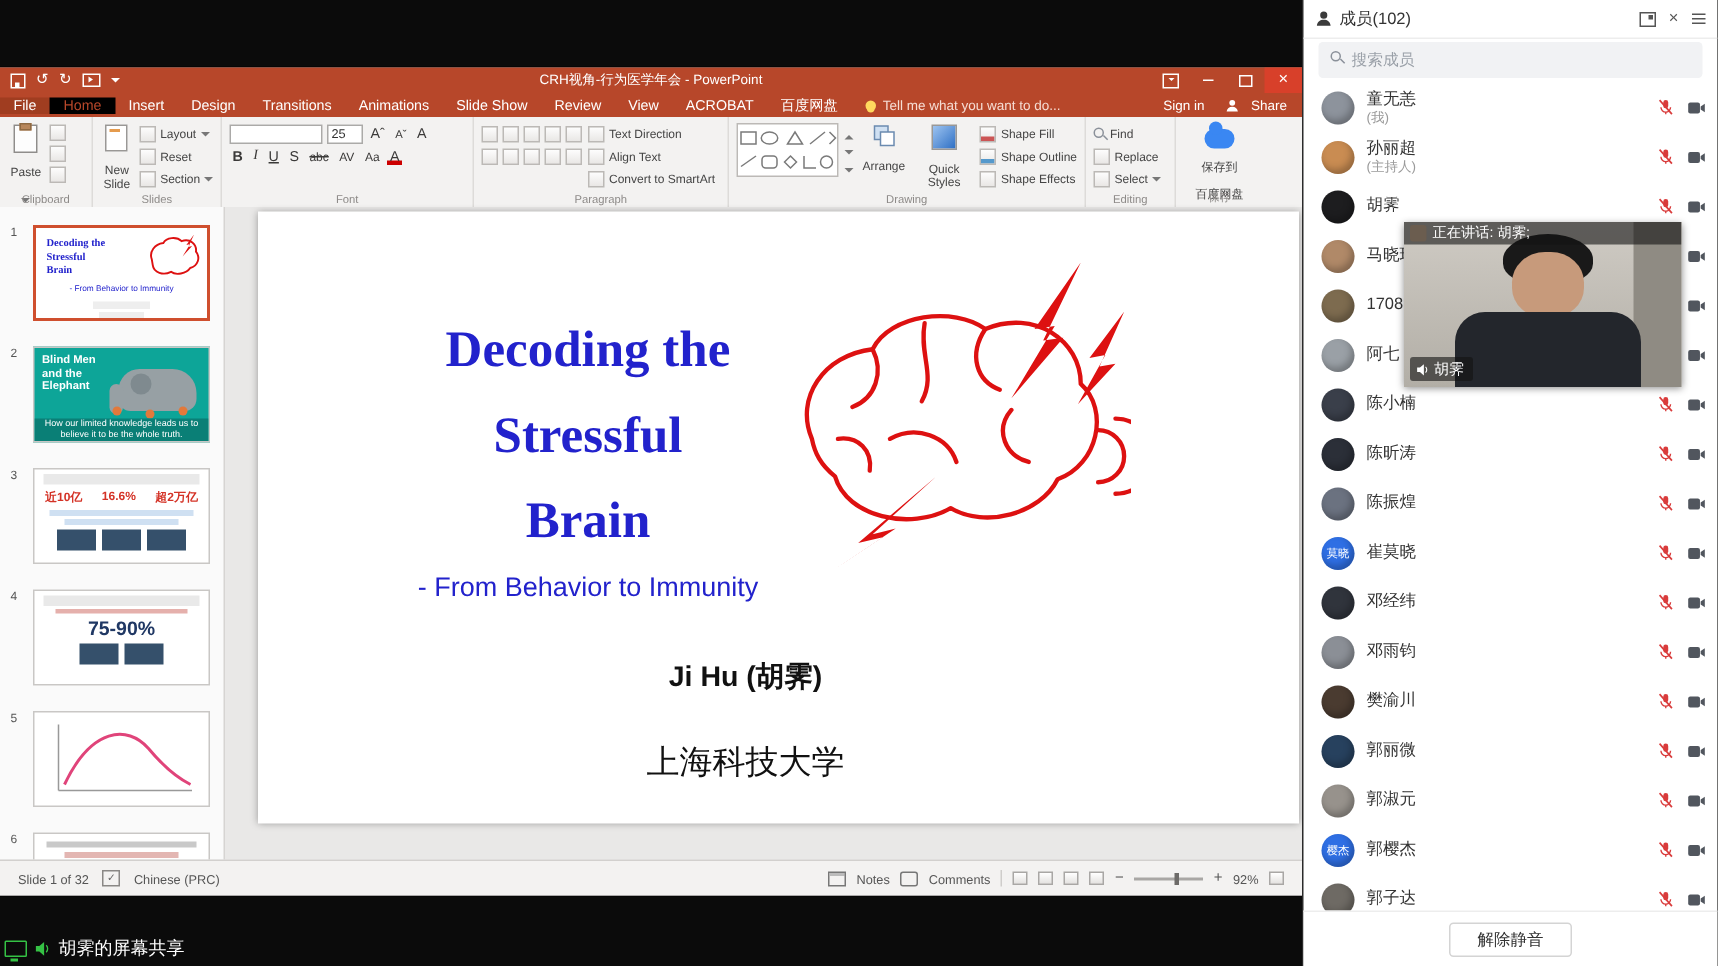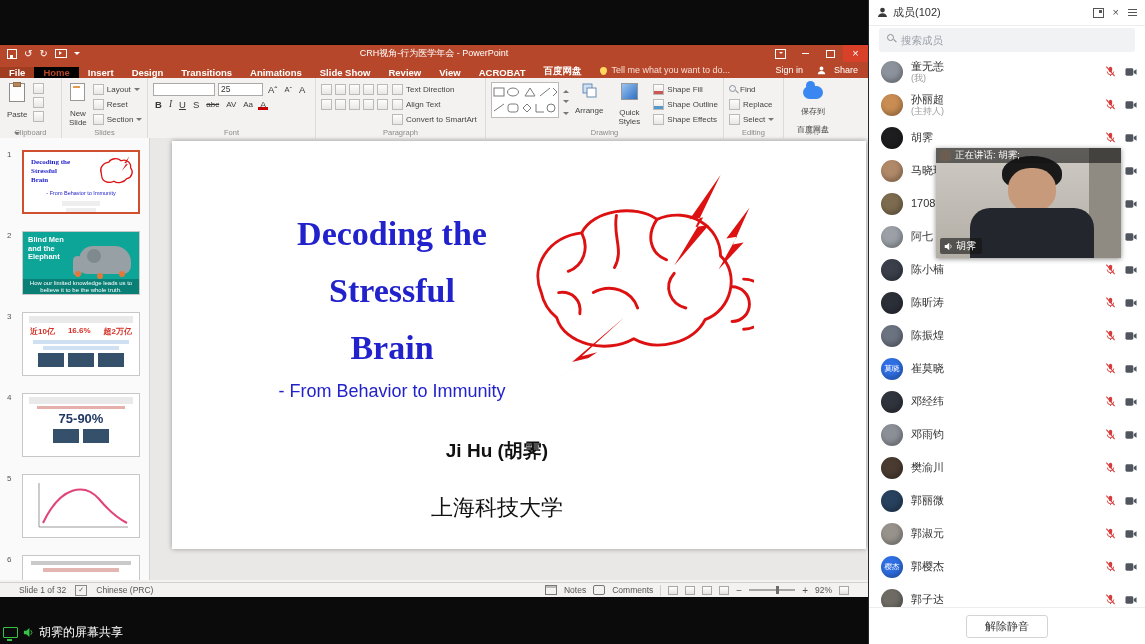--- a/index.html
+++ b/index.html
@@ -21,21 +21,21 @@
   .car.gdown{border-top-color:#777;margin-top:3px;}
   .ttl{position:absolute;left:0;right:0;top:0;text-align:center;font-size:9px;line-height:17px;color:#fff;pointer-events:none;}
   .wctl{margin-left:auto;display:flex;height:100%;z-index:2;}
   .wbtn{width:25px;height:100%;display:flex;align-items:center;justify-content:center;color:#fff;}
   .g-min{width:7px;height:1px;background:#fff;}
   .g-max{width:7px;height:6px;border:1px solid #fff;}
   .g-ropt{width:9px;height:8px;border:1px solid #fff;display:flex;align-items:center;justify-content:center;}
   .wbtn.close{background:#d8402a;font-size:11px;line-height:11px;}
   
   .tabs{position:absolute;top:17px;left:0;right:0;height:16px;background:#b7472a;display:flex;align-items:stretch;color:#fff;font-size:9.5px;}
-  .tabsl{display:flex;align-items:flex-end;font-weight:bold;}
+  .tabsl{display:flex;align-items:center;}
   .tab{padding:0 9px;display:flex;align-items:center;cursor:default;white-space:nowrap;}
   .tab[data-state="selected"]{background:#000000;color:#b7472a;}
   .tab[data-state="file"]{background:#a03d20;}
   .tellme{display:flex;align-items:center;gap:4px;padding:0 10px;color:#f6ddd4;font-size:9px;white-space:nowrap;}
   .bulb{width:7px;height:7px;border-radius:50%;background:#ffd95e;box-shadow:0 2px 0 -1px #ffd95e;}
   .acct{margin-left:auto;display:flex;align-items:center;gap:14px;padding-right:10px;font-size:9px;white-space:nowrap;}
   .acct .shr{display:flex;align-items:center;gap:8px;}
   
   .ribbon{position:absolute;top:33px;left:0;right:0;height:60px;background:#f3f2f1;border-bottom:1px solid #d2d0ce;display:flex;}
   .rgroup{position:relative;height:100%;border-right:1px solid #dddbd9;display:flex;align-items:flex-start;gap:4px;padding:4px 5px 12px;box-sizing:border-box;}
@@ -85,21 +85,21 @@
   .graybar{height:4px;background:#d9d9d9;margin:2px 10px;}
   .canvas{position:absolute;left:150px;right:0;top:0;bottom:0;background:#e9e8e7;}
   .slide{position:absolute;left:22px;top:3px;width:694px;height:408px;background:#fff;box-shadow:0 0 5px rgba(0,0,0,.35);}
   .stitle{position:absolute;left:85px;top:64px;width:270px;text-align:center;
     font-family:"Liberation Serif","DejaVu Serif",serif;font-weight:600;color:#2222cc;font-size:34px;line-height:57px;}
   .ssub{position:absolute;left:85px;top:240px;width:270px;text-align:center;color:#2222cc;font-size:18px;}
   .sauthor{position:absolute;left:40px;top:297px;width:570px;text-align:center;color:#111;font-size:19px;font-weight:bold;}
   .saffil{position:absolute;left:40px;top:352px;width:570px;text-align:center;color:#111;font-size:22px;font-family:"Liberation Serif","DejaVu Serif",serif;}
   .brainsvg{position:absolute;left:330px;top:34px;width:252px;height:212px;}
   
-  .sbar{position:absolute;left:0;right:0;bottom:0;height:15px;background:#f3f2f1;border-top:1px solid #d2d0ce;display:flex;align-items:center;gap:9px;padding:0 19px;font-size:8.5px;color:#555;box-sizing:border-box;margin-top:12px;}
+  .sbar{position:absolute;left:0;right:0;bottom:0;height:24px;background:#f3f2f1;border-top:1px solid #d2d0ce;display:flex;align-items:center;gap:9px;padding:0 12px;font-size:8.5px;color:#555;box-sizing:border-box;margin-top:12px;}
   .sbr{margin-left:auto;display:flex;align-items:center;gap:7px;}
   .vico{width:10px;height:9px;background:linear-gradient(#fff,#e4e2e0);border:1px solid #a9a7a5;box-sizing:border-box;}
   .zline{width:46px;height:2px;background:#a9a7a5;position:relative;}
   .zhandle{position:absolute;left:58%;top:-3px;width:3px;height:8px;background:#6d6b69;}
   .sep{width:1px;height:11px;background:#cfcdcb;}
   .notesico{width:10px;height:8px;border:1px solid #777;box-shadow:inset 0 2px 0 #bbb;}
   .cmtico{width:10px;height:8px;border:1px solid #777;border-radius:2px;}
   .spell{width:10px;height:9px;border:1px solid #8a8886;font-size:7px;line-height:8px;text-align:center;color:#666;font-family:"DejaVu Sans",sans-serif;}
   
   .banner{position:absolute;left:3px;bottom:3px;display:flex;align-items:center;gap:5px;color:#fff;font-size:12px;}
@@ -252,21 +252,21 @@
                 <span class="car gdown"></span>
               </div>
           </div>
           <div class="glabel">Slides</div>
         </div>
 
         <div class="rgroup" style="width:168px">
           <div class="scol" style="width:100%">
             <div class="srow">
               <span class="combo" style="width:62px"></span>
-              <span class="combo" style="width:45px">25</span>
+              <span class="combo" style="width:24px">25</span>
               <span class="fbtn">Aˆ</span>
               <span class="fbtn" style="font-size:7.5px">Aˇ</span>
               <span class="fbtn">A</span>
             </div>
             <div class="srow">
               <span class="fbtn" style="font-weight:bold">B</span>
               <span class="fbtn" style="font-style:italic;font-family:'Liberation Serif',serif">I</span>
               <span class="fbtn" style="text-decoration:underline">U</span>
               <span class="fbtn">S</span>
               <span class="fbtn" style="text-decoration:line-through;font-size:8px">abc</span>

